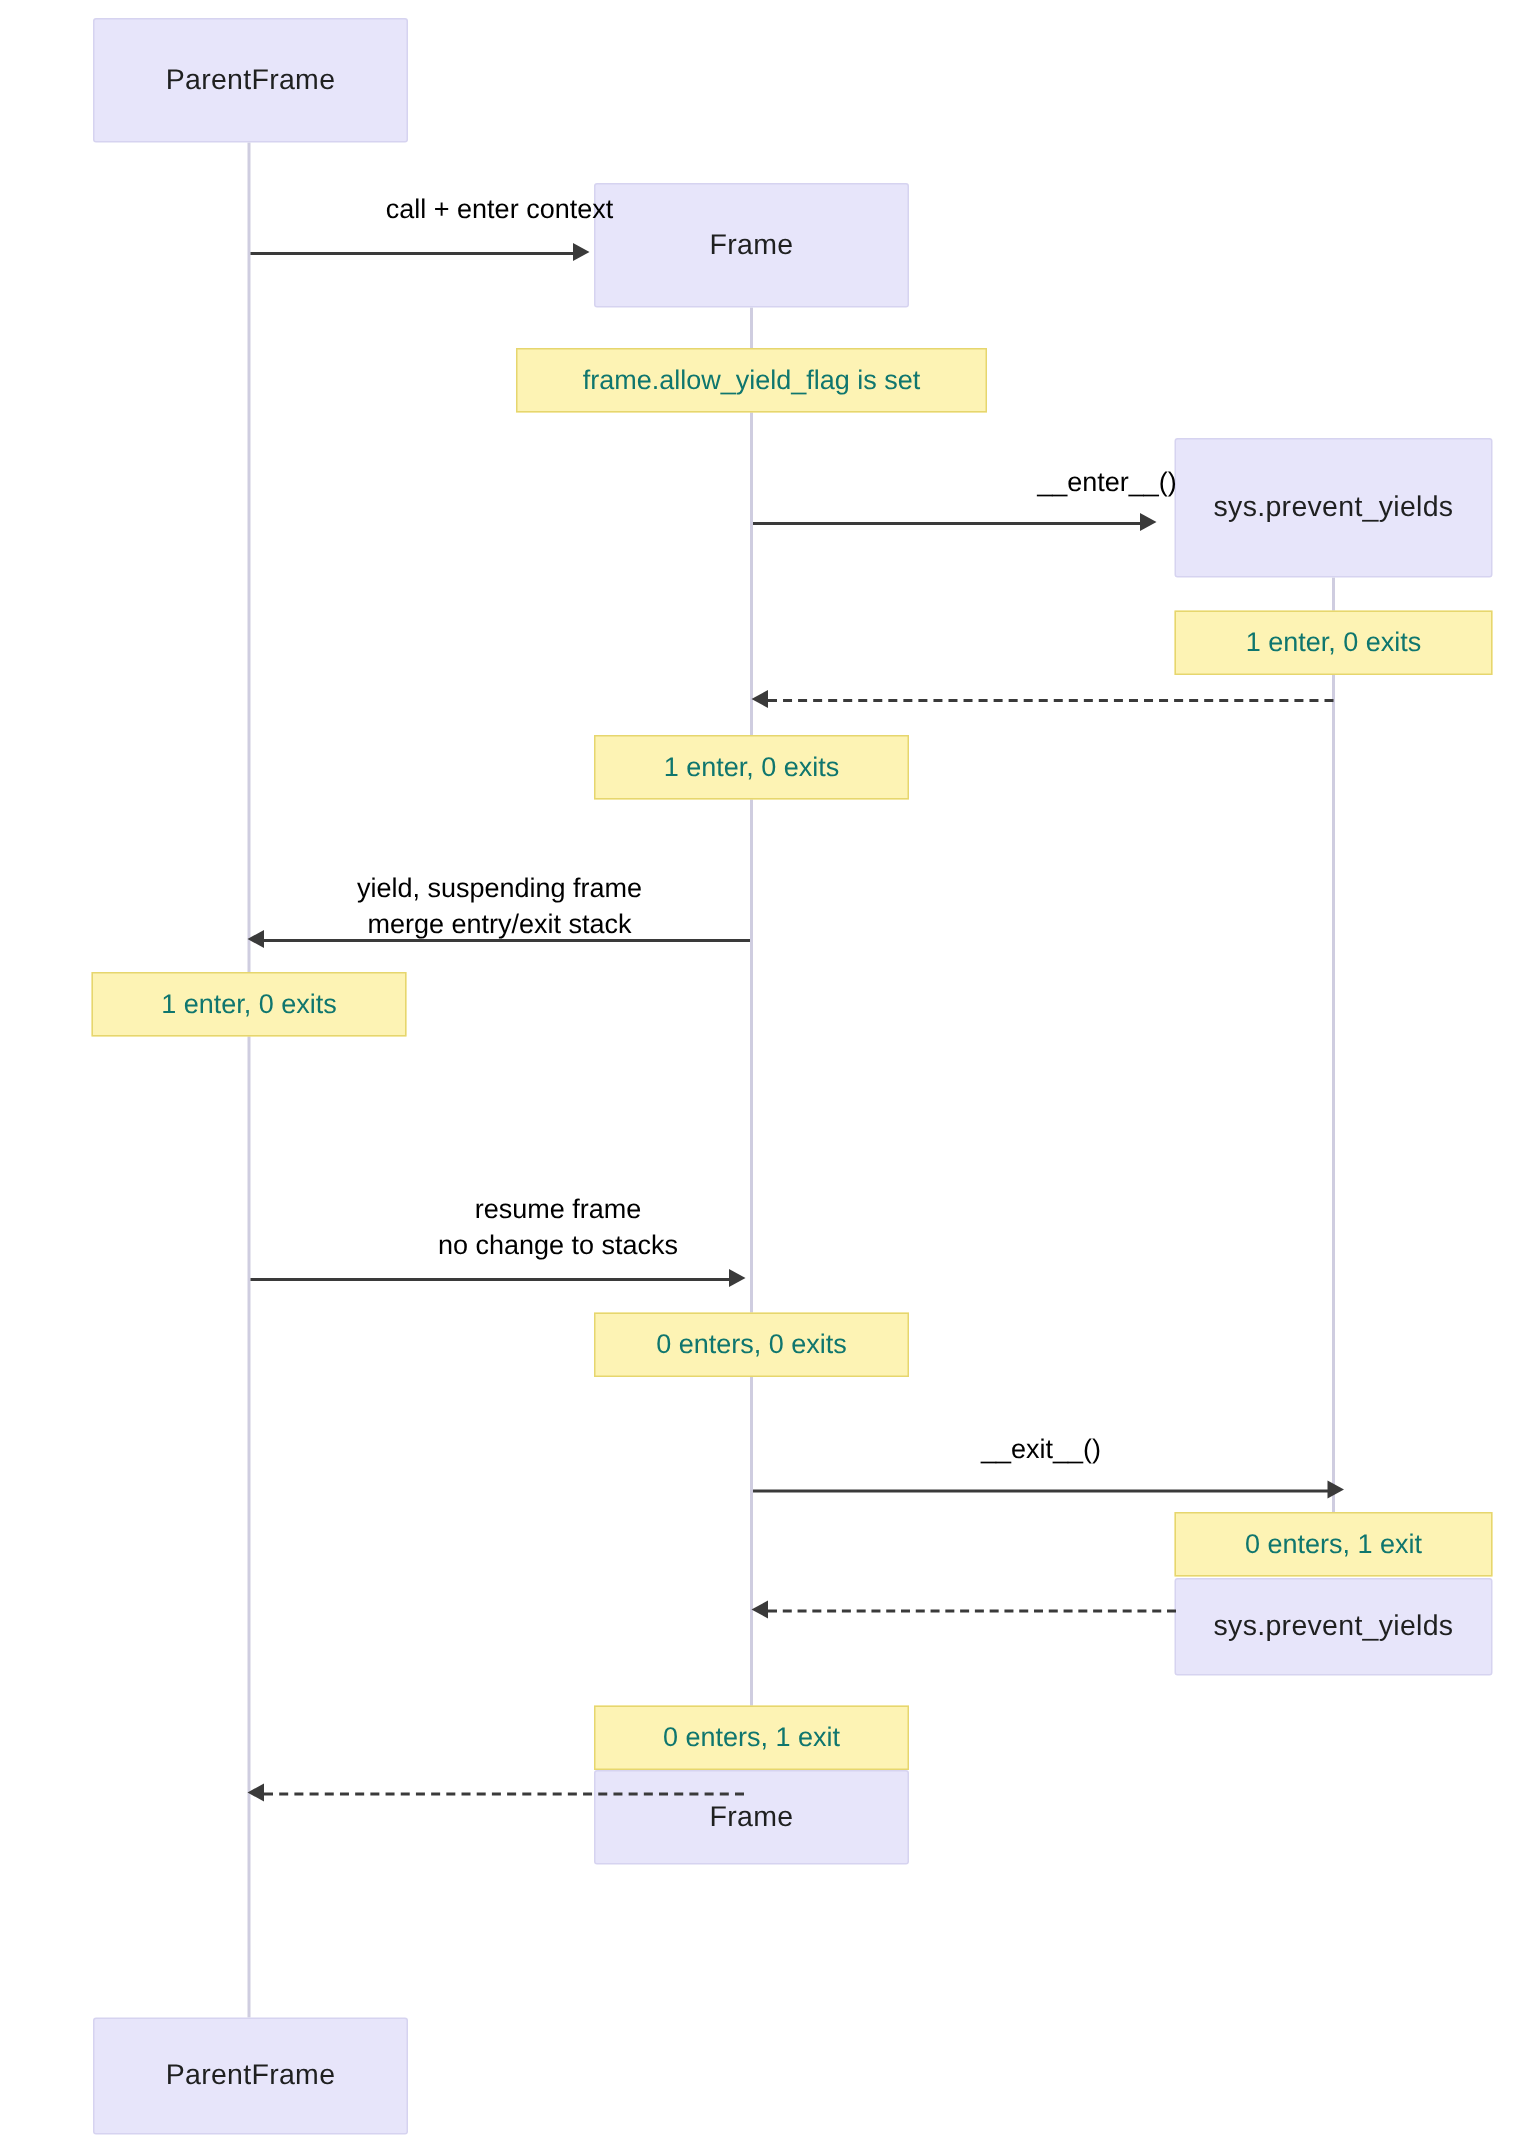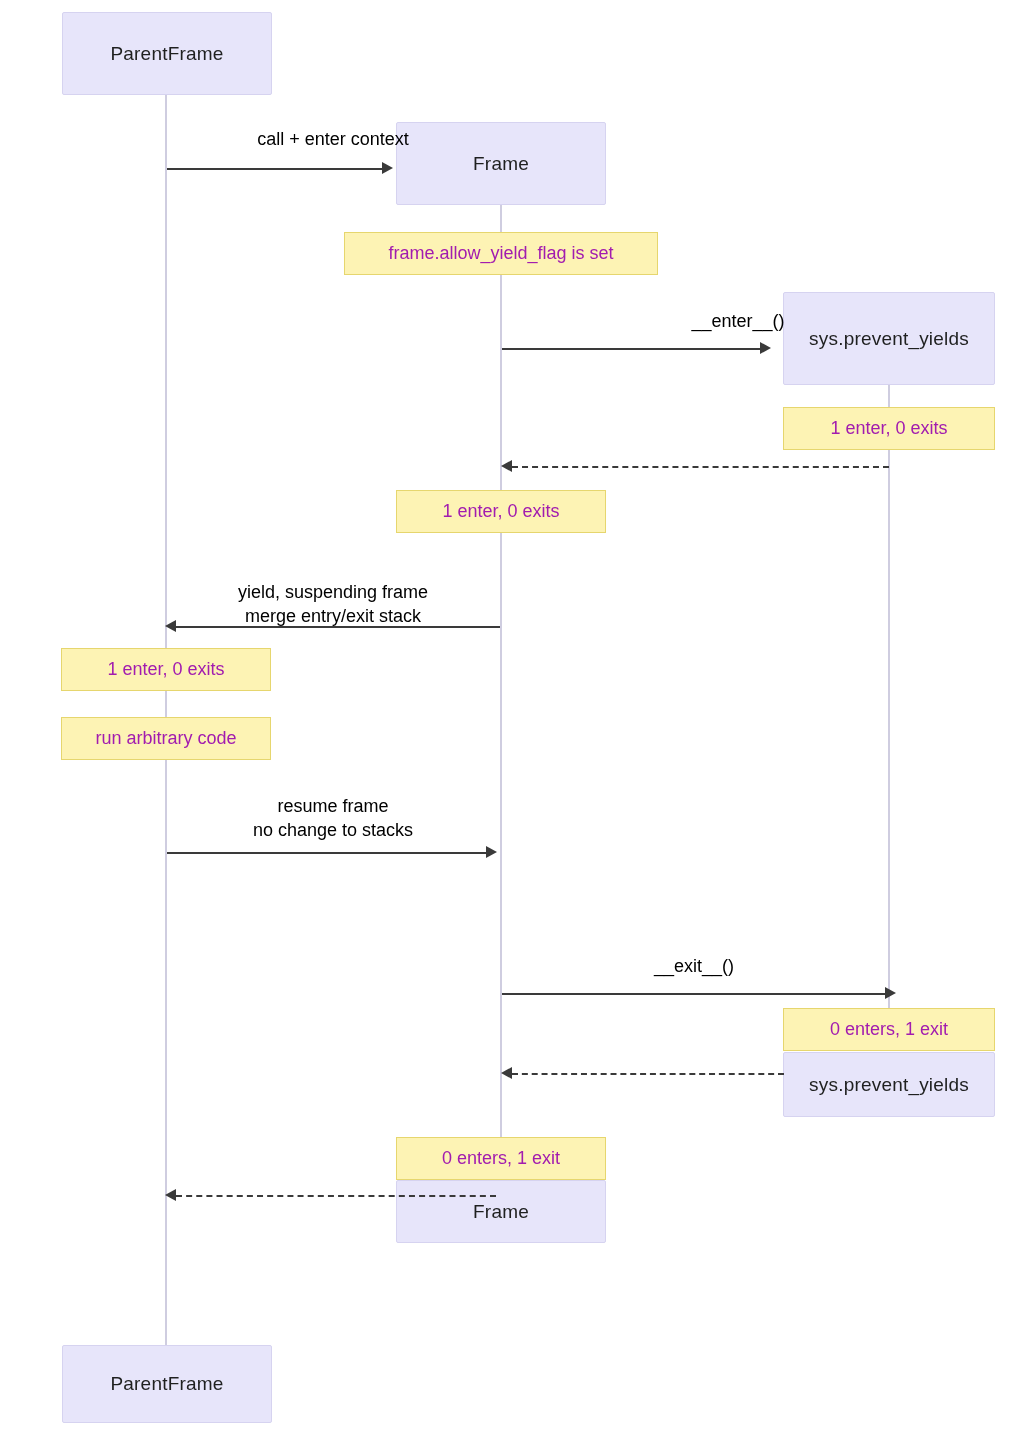--- a/index.html
+++ b/index.html
@@ -36,21 +36,21 @@
     background: #cfcde0;
   }
   .note {
     position: absolute;
     box-sizing: border-box;
     background: #fdf3b4;
     border: 1px solid #e6d66e;
     display: flex;
     align-items: center;
     justify-content: center;
-    color: #a21caf;
+    color: #0f766e;
     font-size: 18px;
     padding: 0 12px;
     white-space: nowrap;
   }
   .msg-line {
     position: absolute;
     height: 0;
     border-top: 2px solid #3a3a3a;
   }
   .msg-line.dashed {
@@ -122,29 +122,29 @@
 
   <div class="msg-label" style="left:166px; top:569px; width:334px;margin-top:12px;">yield, suspending frame
 merge entry/exit stack</div>
   <div class="msg-line" style="left:176px; top:626px; width:324px;"></div>
   <div class="arrow-head left" style="left:165px; top:620px;"></div>
 
   <div class="note" style="left:61px; top:648px; width:210px; height:43px;">
     <span>1 enter, 0 exits</span>
   </div>
 
-  <div class="note" style="left:61px; top:717px; width:210px; height:43px;">
-    <span>run arbitrary code</span>
-  </div>
 
-  <div class="msg-label" style="left:166px; top:795px; width:334px;">resume frame
+  <div class="msg-label" style="left:166px; top:795px; width:334px;padding-left:39px;">resume frame
 no change to stacks</div>
   <div class="msg-line" style="left:167px; top:852px; width:322px;"></div>
   <div class="arrow-head right" style="left:486px; top:846px;"></div>
 
+  <div class="note" style="left:396px; top:875px; width:210px; height:43px;">
+    <span>0 enters, 0 exits</span>
+  </div>
 
   <div class="msg-label" style="left:501px; top:955px; width:386px;">__exit__()</div>
   <div class="msg-line" style="left:502px; top:993px; width:386px;"></div>
   <div class="arrow-head right" style="left:885px; top:987px;"></div>
 
   <div class="note" style="left:783px; top:1008px; width:212px; height:43px;">
     <span>0 enters, 1 exit</span>
   </div>
 
   <div class="participant" style="left:783px; top:1052px; width:212px; height:65px;">

